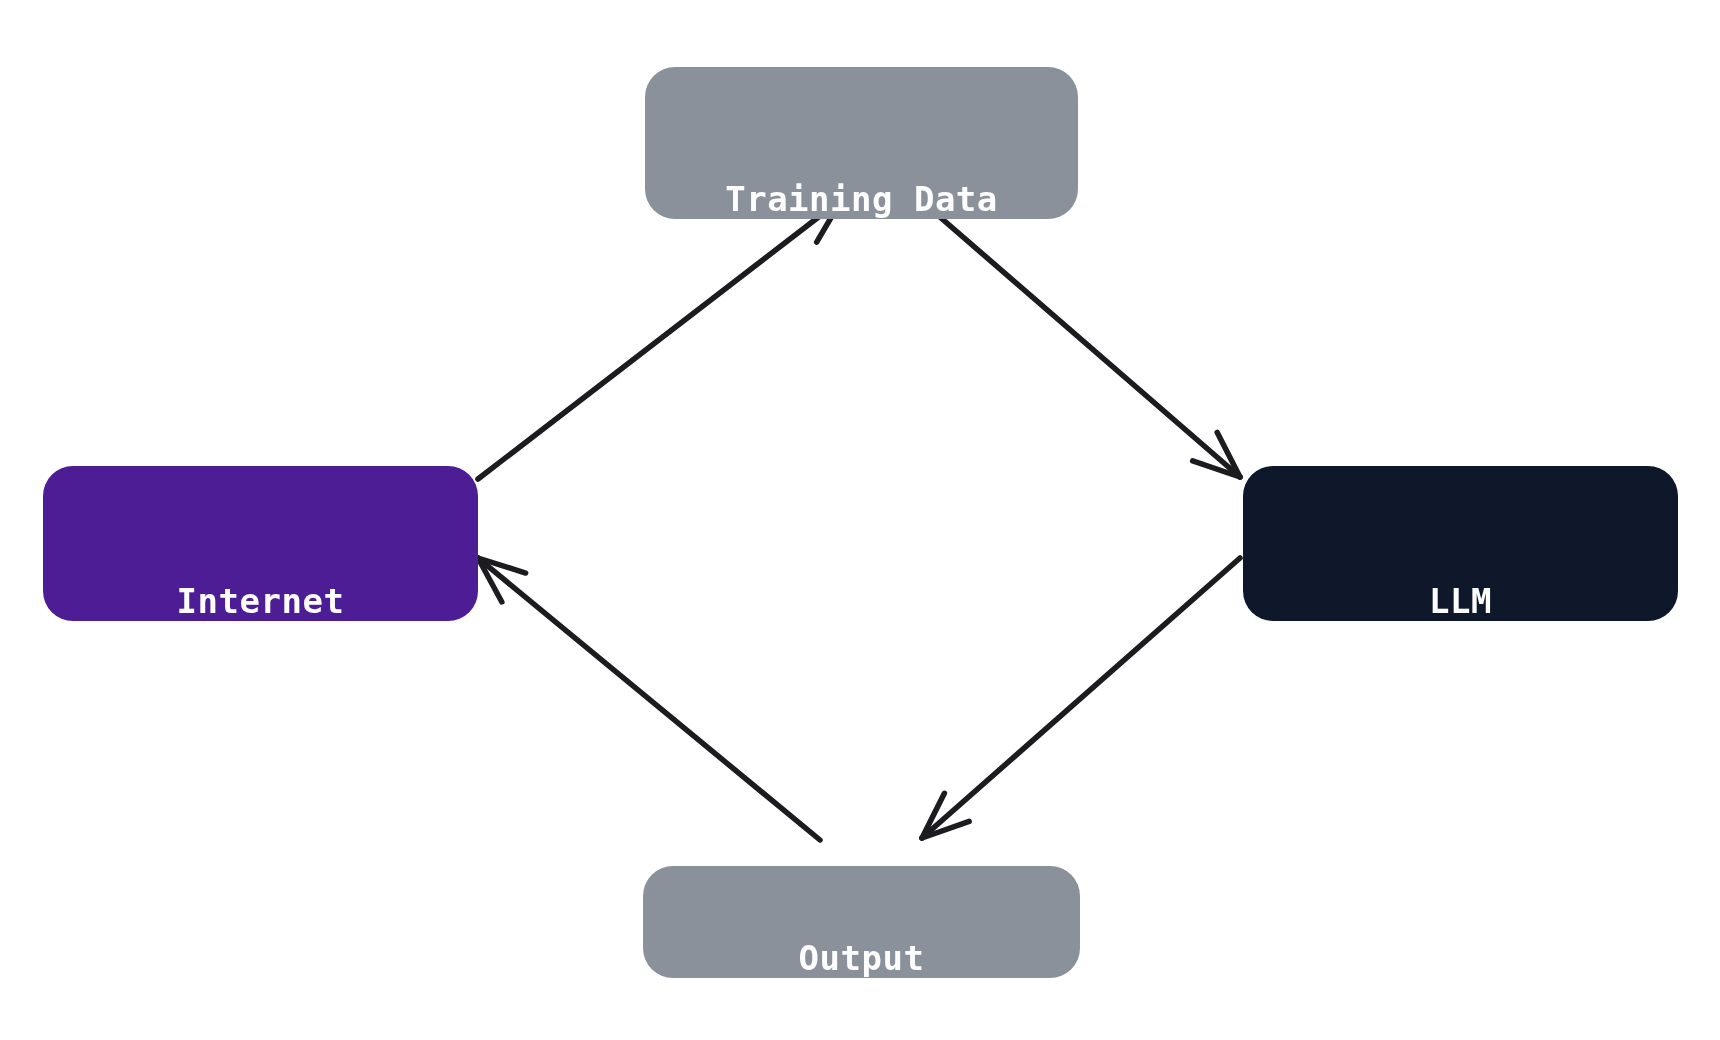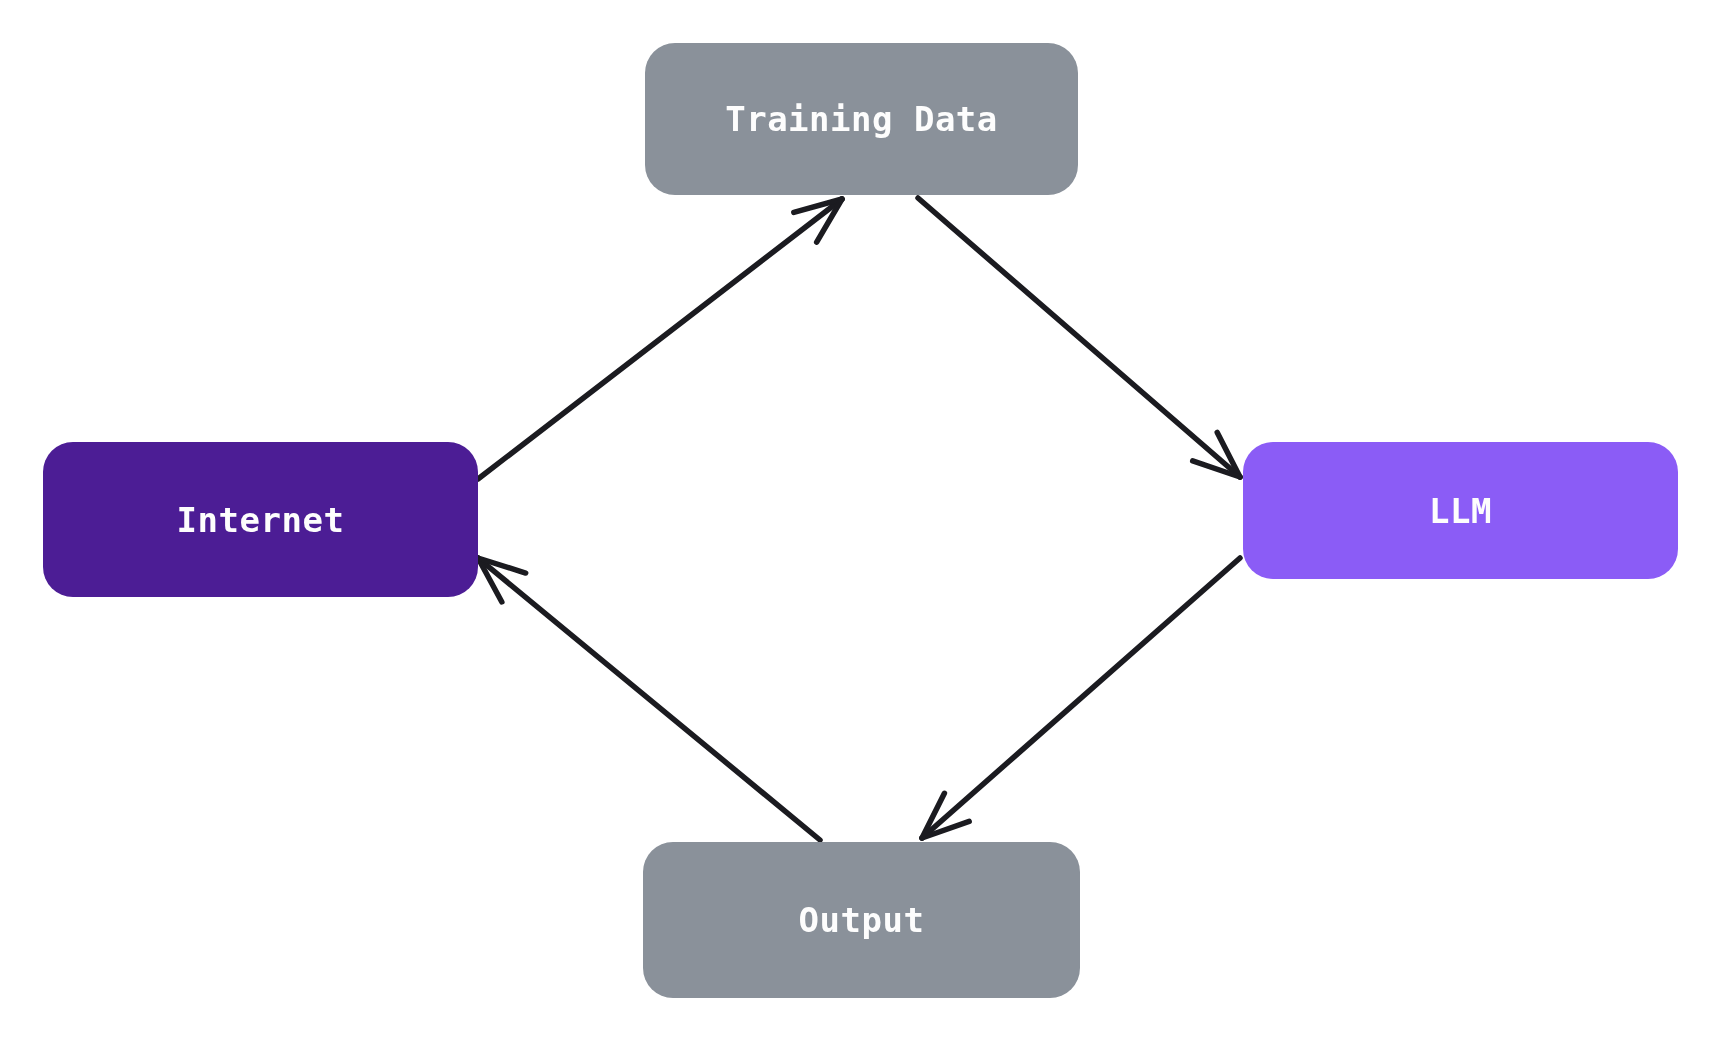--- a/index.html
+++ b/index.html
@@ -18,24 +18,25 @@
   #edge-layer {
     position: absolute;
     left: 0;
     top: 0;
     width: 1720px;
     height: 1040px;
   }
   .node {
     position: absolute;
     display: flex;
-    align-items: center;
+    align-items: flex-end;
     justify-content: center;
     border-radius: 30px;
     box-sizing: border-box;
+    margin-top: 24px;
   }
   .node-label {
     font-size: 34px;
     font-weight: bold;
     letter-spacing: 0.5px;
     white-space: nowrap;
   }
   .edge-line {
     fill: none;
     stroke-linecap: round;
@@ -67,19 +68,19 @@
         <line x1="478" y1="558" x2="501.8520514050209" y2="601.9440512899328" class="edge-line" stroke="#1b1b20" stroke-width="5.5"></line>
         <line x1="478" y1="558" x2="525.6838329557862" y2="573.0416779198556" class="edge-line" stroke="#1b1b20" stroke-width="5.5"></line>
       </g>
     </svg>
 <div class="node" style="left: 645px; top: 43px; width: 433px; height: 152px; background: rgb(138, 145, 154);">
       <span class="node-label" style="color: rgb(253, 253, 253);">Training Data</span>
     </div>
     <div class="node" style="left: 43px; top: 442px; width: 435px; height: 155px; background: #4c1d95;">
       <span class="node-label" style="color: rgb(253, 253, 253);">Internet</span>
     </div>
-    <div class="node" style="left: 1243px; top: 442px; width: 435px; height: 137px; background: #8b5cf6;">
+    <div class="node" style="left: 1243px; top: 442px; width: 435px; height: 155px; background: #0f172a;">
       <span class="node-label" style="color: rgb(253, 253, 253);">LLM</span>
     </div>
-    <div class="node" style="left: 643px; top: 842px; width: 437px; height: 156px; background: rgb(138, 145, 154);">
+    <div class="node" style="left: 643px; top: 842px; width: 437px; height: 112px; background: rgb(138, 145, 154);">
       <span class="node-label" style="color: rgb(253, 253, 253);">Output</span>
     </div>
   </div>
 
 </body></html>

